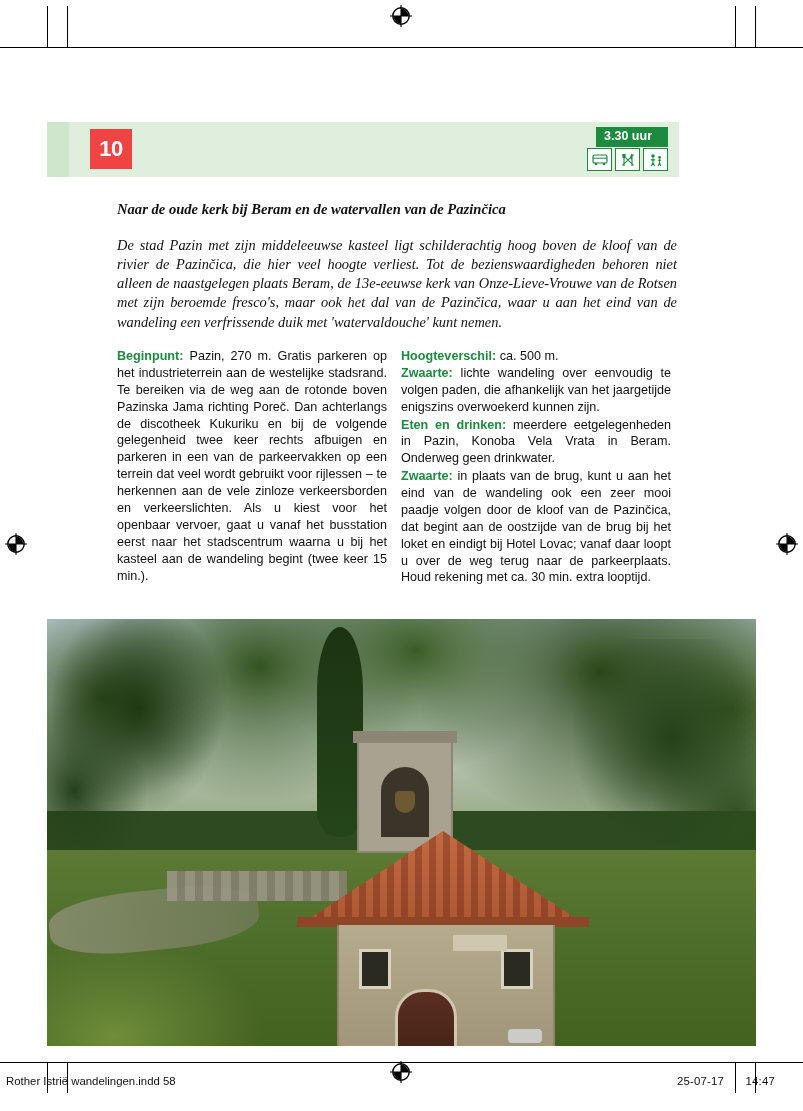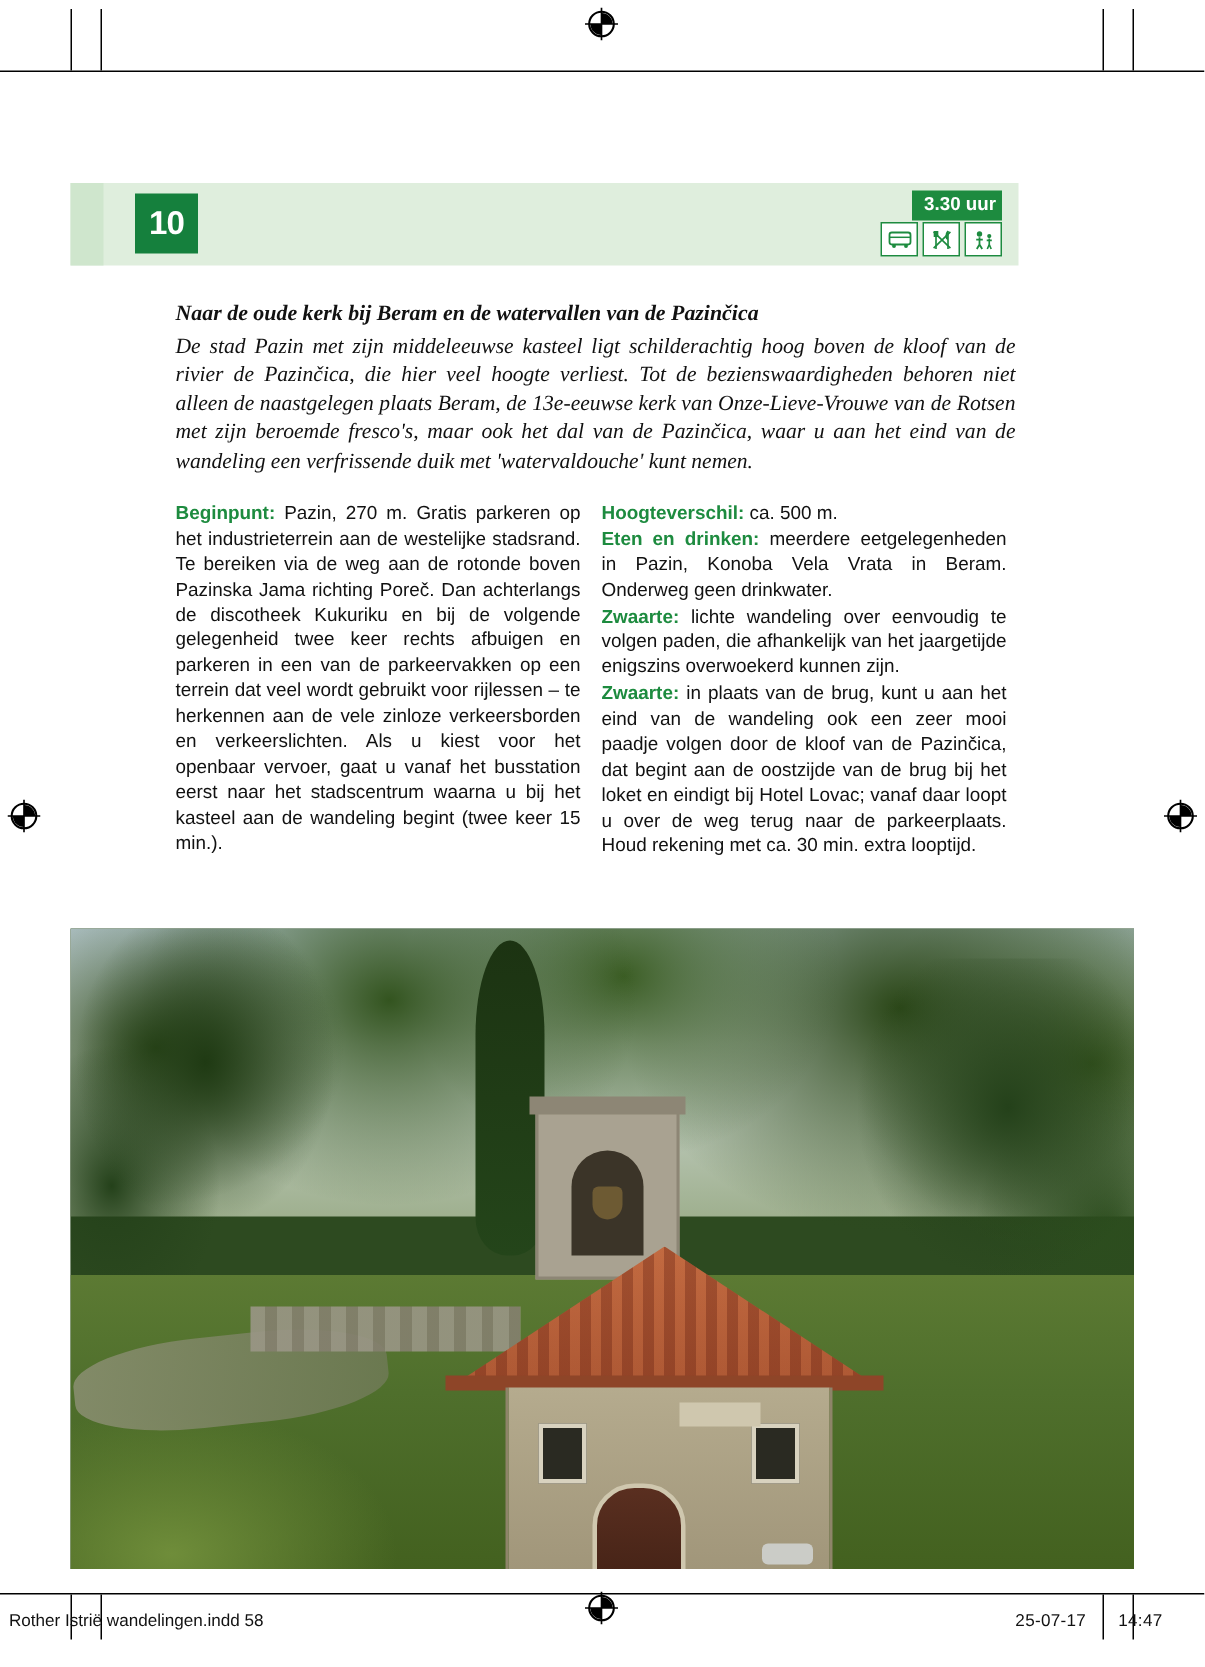--- a/index.html
+++ b/index.html
@@ -51,21 +51,21 @@
     width: 22px;
     height: 55px;
     background: #cfe6cd;
   }
   .walk-number {
     position: absolute;
     left: 43px;
     top: 7px;
     width: 42px;
     height: 40px;
-    background: #15803d;
+    background: #ef4444;
     color: #fff;
     font-family: "Liberation Sans", sans-serif;
     font-weight: bold;
     font-size: 22px;
     display: flex;
     align-items: center;
     justify-content: center;
     letter-spacing: -0.5px;
   }
   .walk-title {
@@ -81,21 +81,21 @@
   }
   .duration-badge {
     position: absolute;
     right: 11px;
     top: 5px;
     background: #1d8b3f;
     color: #fff;
     font-family: "Liberation Sans", sans-serif;
     font-weight: bold;
     font-size: 12.5px;
-    padding: 2px 4px 3px 8px;
+    padding: 2px 16px 3px 8px;
     line-height: 1.2;
   }
   .icon-row {
     position: absolute;
     right: 11px;
     top: 26px;
     display: flex;
     gap: 3px;
     align-items: center;
   }
@@ -115,21 +115,21 @@
     margin-top: 24px;
     padding-left: 70px;
     padding-right: 2px;
   }
   .subtitle {
     font-family: "Liberation Serif", serif;
     font-style: italic;
     font-weight: bold;
     font-size: 14.6px;
     color: #111;
-    margin-bottom: 4px;
+    margin-bottom: 18px;
   }
   .lead {
     font-family: "Liberation Serif", serif;
     font-style: italic;
     font-size: 14.4px;
     line-height: 1.33;
     text-align: justify;
     color: #111;
   }
 
@@ -461,24 +461,24 @@
     <div class="col">
       <p>
         <span class="lbl">Beginpunt:</span><span> Pazin, 270 m. Gratis parkeren op het industrieterrein aan de westelijke stadsrand. Te bereiken via de weg aan de rotonde boven Pazinska Jama richting Poreč. Dan achterlangs de discotheek Kukuriku en bij de volgende gelegenheid twee keer rechts afbuigen en parkeren in een van de parkeervakken op een terrein dat veel wordt gebruikt voor rijlessen – te herkennen aan de vele zinloze verkeersborden en verkeerslichten. Als u kiest voor het openbaar vervoer, gaat u vanaf het busstation eerst naar het stadscentrum waarna u bij het kasteel aan de wandeling begint (twee keer 15 min.).</span>
       </p>
     </div>
     <div class="col">
       <p>
         <span class="lbl">Hoogteverschil:</span><span> ca. 500 m.</span>
       </p>
       <p>
-        <span class="lbl">Eten en drinken:</span><span> meerdere eetgelegenheden in Pazin, Konoba Vela Vrata in Beram. Onderweg geen drinkwater.</span>
+        <span class="lbl">Zwaarte:</span><span> lichte wandeling over eenvoudig te volgen paden, die afhankelijk van het jaargetijde enigszins overwoekerd kunnen zijn.</span>
       </p>
       <p>
-        <span class="lbl">Zwaarte:</span><span> lichte wandeling over eenvoudig te volgen paden, die afhankelijk van het jaargetijde enigszins overwoekerd kunnen zijn.</span>
+        <span class="lbl">Eten en drinken:</span><span> meerdere eetgelegenheden in Pazin, Konoba Vela Vrata in Beram. Onderweg geen drinkwater.</span>
       </p>
       <p>
         <span class="lbl">Zwaarte:</span><span> in plaats van de brug, kunt u aan het eind van de wandeling ook een zeer mooi paadje volgen door de kloof van de Pazinčica, dat begint aan de oostzijde van de brug bij het loket en eindigt bij Hotel Lovac; vanaf daar loopt u over de weg terug naar de parkeerplaats. Houd rekening met ca. 30 min. extra looptijd.</span>
       </p>
     </div>
   </div>
 
 </div>
 
 <div class="photo-wrap">

